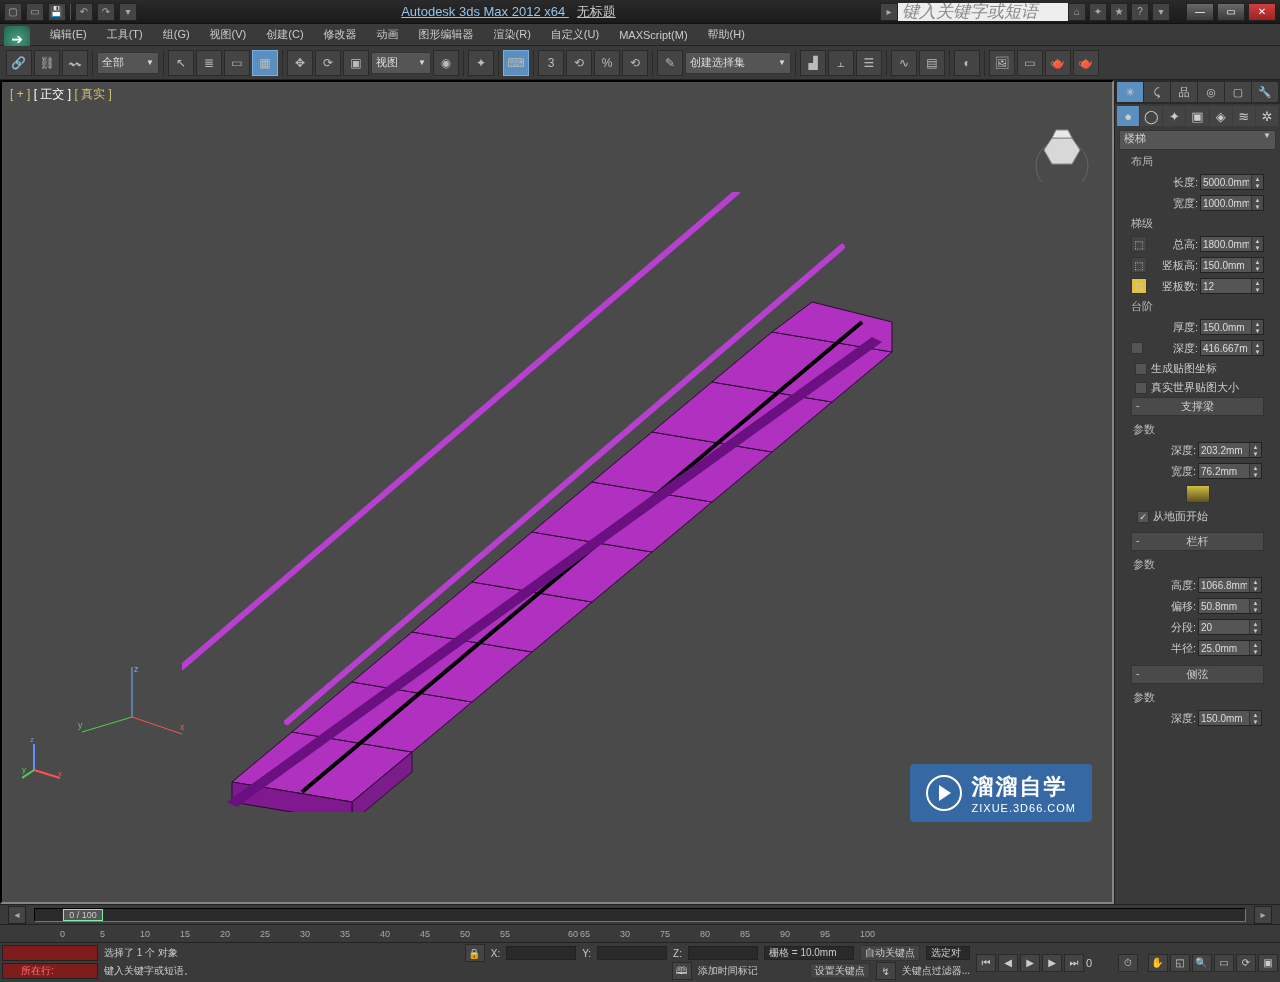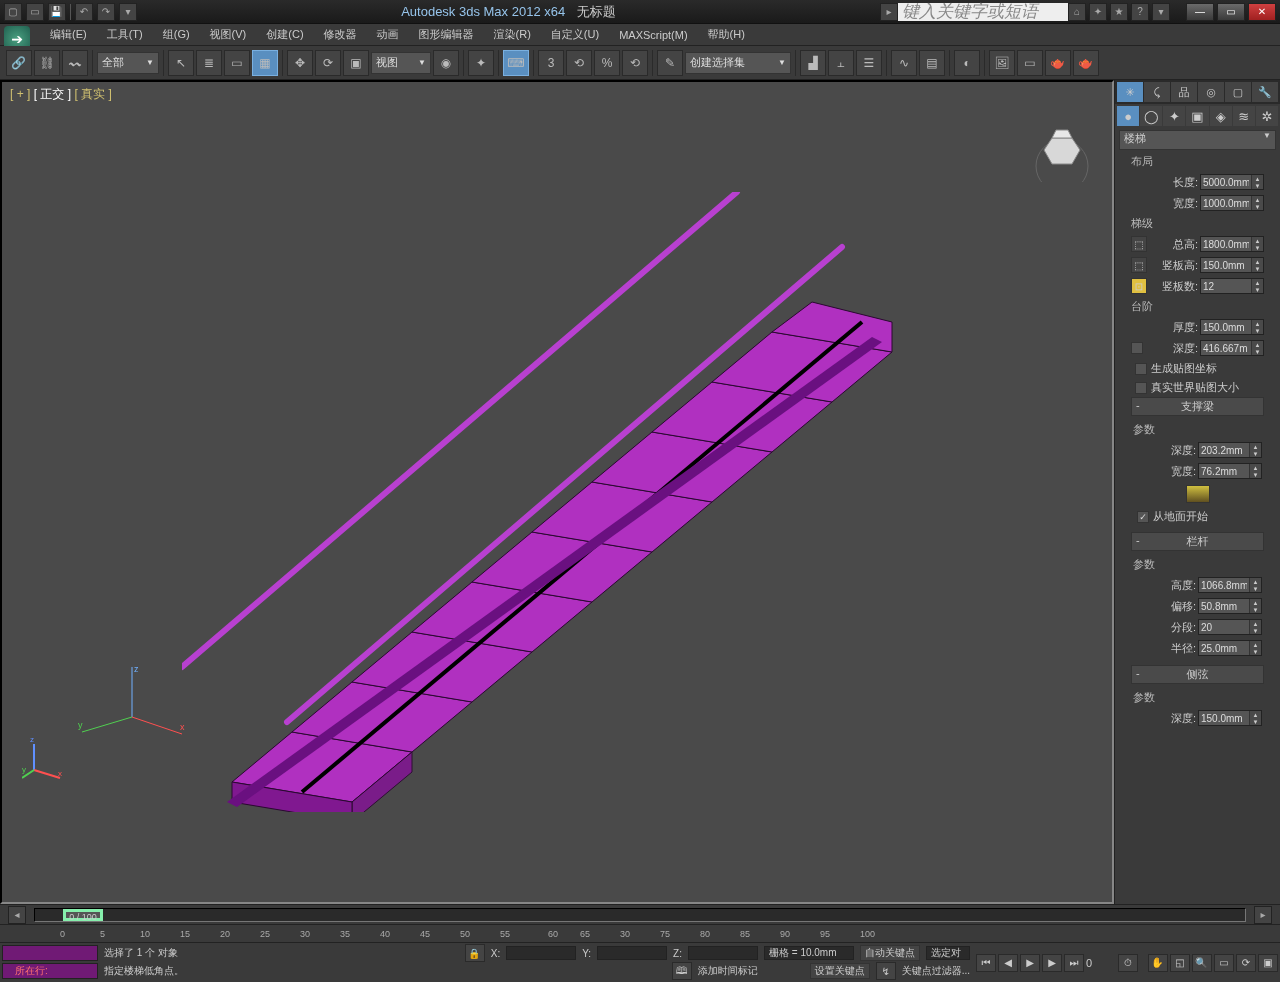--- a/index.html
+++ b/index.html
@@ -3,21 +3,21 @@
 <meta charset="utf-8">
 <style>
 * { margin: 0; padding: 0; box-sizing: border-box; font-family: "Microsoft YaHei", sans-serif; }
 body { width: 1280px; height: 982px; background: #333333; overflow: hidden; font-size: 11px; color: #cccccc; }
 
 
 .titlebar { height: 24px; background: linear-gradient(#2a2a2a, #1a1a1a); display: flex; align-items: center; padding: 0 4px; border-bottom: 1px solid #111; }
 .titlebar-left { display: flex; gap: 4px; align-items: center; }
 .tb-btn { width: 18px; height: 18px; background: #444; border: 1px solid #222; display: flex; align-items: center; justify-content: center; font-size: 10px; color: #aaa; }
 .tb-vsep { width: 1px; height: 16px; background: #555; }
-.title-text { flex: 1; text-align: center; color: #96c4eb; font-size: 13px; }
+.title-text { flex: 1; text-align: center; color: #96c4eb; font-size: 13px; text-decoration: underline; }
 .title-doc { color: #ccc; margin-left: 8px; }
 .search-box { width: 170px; height: 18px; background: #eee; color: #888; font-style: italic; padding: 0 4px; font-size: 17px; display: flex; align-items: center; }
 .titlebar-right { display: flex; gap: 3px; align-items: center; }
 .win-btn { width: 28px; height: 18px; background: linear-gradient(#6a6a6a, #3a3a3a); border: 1px solid #222; display: flex; align-items: center; justify-content: center; color: #fff; font-size: 10px; }
 .win-close { background: linear-gradient(#d04040, #a02020); }
 
 
 .menubar { height: 22px; background: #3a3a3a; display: flex; align-items: center; padding-left: 40px; gap: 0; border-bottom: 1px solid #222; }
 .app-icon { position: absolute; left: 4px; top: 26px; width: 26px; height: 26px; background: radial-gradient(#4aa080, #206050); border-radius: 4px; display: flex; align-items: center; justify-content: center; font-size: 14px; color: #fff; }
 .menu-item { padding: 3px 10px; color: #ccc; cursor: pointer; }
@@ -73,29 +73,29 @@
 .tiny-icon { width: 16px; height: 16px; background: #444; border: 1px solid #333; display: flex; align-items: center; justify-content: center; font-size: 10px; }
 .tiny-icon.active { background: #e0c040; }
 .checkbox { width: 12px; height: 12px; background: #555; border: 1px solid #333; display: inline-flex; align-items: center; justify-content: center; font-size: 9px; color: #ddd; }
 .chk-row { display: flex; align-items: center; gap: 4px; padding: 2px 4px; font-size: 11px; }
 
 .mat-btn { width: 24px; height: 18px; margin: 4px auto; background: linear-gradient(#d0c040, #605020); border: 1px solid #333; display: block; }
 
 
 .timeline { height: 20px; background: #3a3a3a; display: flex; align-items: center; padding: 0 8px; border-top: 1px solid #222; }
 .time-slider { flex: 1; height: 14px; background: #2a2a2a; border: 1px inset #222; position: relative; margin: 0 8px; }
-.time-thumb { position: absolute; left: 28px; width: 40px; height: 12px; background: #555; border: 3px solid #86efac; top: 0; font-size: 9px; text-align: center; }
+.time-thumb { position: absolute; left: 28px; width: 40px; height: 12px; background: #555; border: 1px solid #86efac; top: 0; font-size: 9px; text-align: center; }
 
 .time-ruler { height: 18px; background: #3a3a3a; display: flex; align-items: center; font-size: 9px; color: #aaa; border-top: 1px solid #222; padding-left: 60px; position: relative; }
 .time-ruler .tick { position: absolute; }
 
 
 .statusbar { height: 40px; background: #3a3a3a; border-top: 1px solid #222; display: flex; }
 .status-left { width: 100px; padding: 2px; }
-.sl-box { height: 16px; background: #701a75; border: 1px solid #222; margin-bottom: 2px; font-size: 10px; padding: 0 12px; display: flex; align-items: center; }
+.sl-box { height: 16px; background: #7f1d1d; border: 1px solid #222; margin-bottom: 2px; font-size: 10px; padding: 0 18px; display: flex; align-items: center; }
 .status-mid { flex: 1; padding: 2px 4px; display: flex; flex-direction: column; gap: 2px; }
 .status-row { height: 16px; display: flex; align-items: center; gap: 6px; font-size: 10px; }
 .status-row .field { background: #2a2a2a; border: 1px solid #222; padding: 0 4px; height: 14px; display: flex; align-items: center; }
 .coord { width: 70px; }
 .status-right { display: flex; align-items: center; gap: 2px; padding: 2px; }
 .sbtn { width: 20px; height: 18px; background: #444; border: 1px solid #2a2a2a; display: flex; align-items: center; justify-content: center; font-size: 10px; }
 .autokey { padding: 0 4px; height: 16px; background: #444; border: 1px solid #333; font-size: 10px; display: flex; align-items: center; }
 
 
 .watermark { position: absolute; right: 20px; bottom: 80px; background: rgba(50,110,180,0.85); color: #fff; padding: 8px 16px; display: flex; align-items: center; gap: 10px; border-radius: 4px; }
@@ -262,20 +262,27 @@
 
     <svg class="axis-gizmo" viewBox="0 0 50 50">
       <line x1="12" y1="38" x2="12" y2="12" stroke="#6090ff" stroke-width="2"></line>
       <text x="8" y="10" fill="#6090ff" font-size="8">z</text>
       <line x1="12" y1="38" x2="38" y2="46" stroke="#ff5050" stroke-width="2"></line>
       <text x="36" y="44" fill="#ff5050" font-size="8">x</text>
       <line x1="12" y1="38" x2="0" y2="46" stroke="#50d050" stroke-width="2"></line>
       <text x="0" y="40" fill="#50d050" font-size="8">y</text>
     </svg>
 
+    <div class="watermark">
+      <div class="play"></div>
+      <div class="wm-text">
+        <div class="wm-main">溜溜自学</div>
+        <div class="wm-sub">ZIXUE.3D66.COM</div>
+      </div>
+    </div>
   </div>
 
   <div class="right-panel">
     <div class="cmdpanel-tabs">
       <div class="cmd-tab active">✳</div>
       <div class="cmd-tab">⤹</div>
       <div class="cmd-tab">品</div>
       <div class="cmd-tab">◎</div>
       <div class="cmd-tab">▢</div>
       <div class="cmd-tab">🔧</div>
@@ -498,21 +505,21 @@
   <span class="tick" style="left:140px">10</span>
   <span class="tick" style="left:180px">15</span>
   <span class="tick" style="left:220px">20</span>
   <span class="tick" style="left:260px">25</span>
   <span class="tick" style="left:300px">30</span>
   <span class="tick" style="left:340px">35</span>
   <span class="tick" style="left:380px">40</span>
   <span class="tick" style="left:420px">45</span>
   <span class="tick" style="left:460px">50</span>
   <span class="tick" style="left:500px">55</span>
-  <span class="tick" style="left:548px">60</span>
+  <span class="tick" style="left:568px">60</span>
   <span class="tick" style="left:580px">65</span>
   <span class="tick" style="left:620px">30</span>
   <span class="tick" style="left:660px">75</span>
   <span class="tick" style="left:700px">80</span>
   <span class="tick" style="left:740px">85</span>
   <span class="tick" style="left:780px">90</span>
   <span class="tick" style="left:820px">95</span>
   <span class="tick" style="left:860px">100</span>
 </div>
 
@@ -530,21 +537,21 @@
         <div class="field coord"></div>
       <span>Y:</span>
         <div class="field coord"></div>
       <span>Z:</span>
         <div class="field coord"></div>
       <div class="field" style="width:90px">栅格 = 10.0mm</div>
       <div class="autokey">自动关键点</div>
       <div class="field" style="width:44px">选定对</div>
     </div>
     <div class="status-row">
-      <span>指定楼梯低角点。</span>
+      <span>键入关键字或短语。</span>
       <div style="flex:1"></div>
       <div class="sbtn">🕮</div>
       <span>添加时间标记</span>
       <div style="width:40px"></div>
       <div class="autokey">设置关键点</div>
       <div class="sbtn">↯</div>
       <span>关键点过滤器...</span>
     </div>
   </div>
   <div class="status-right">

